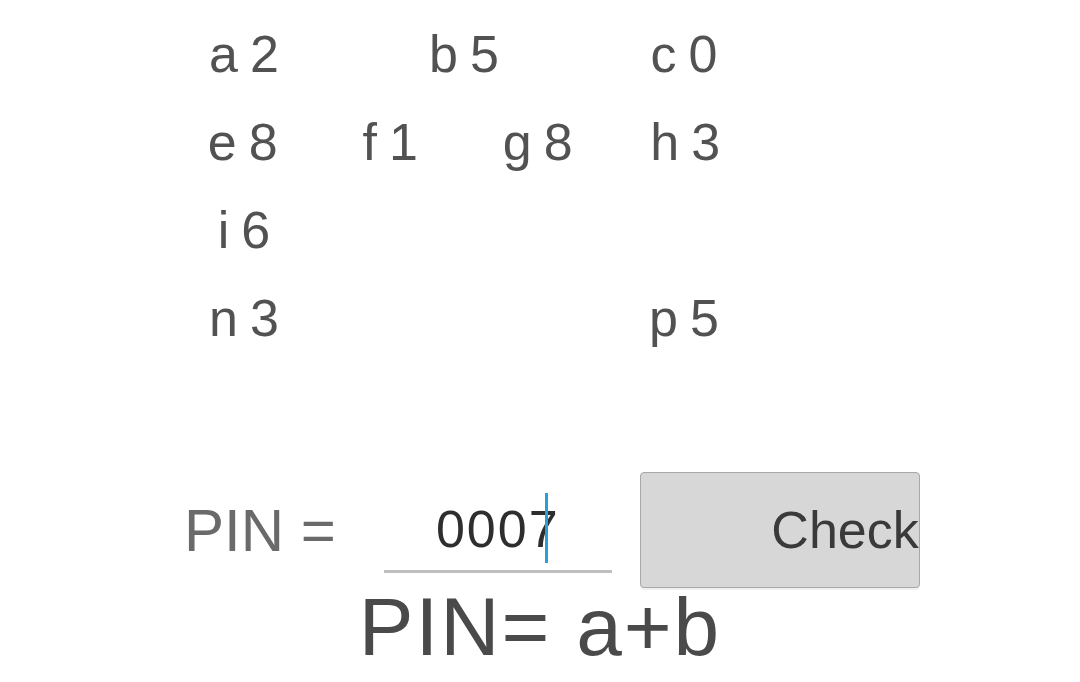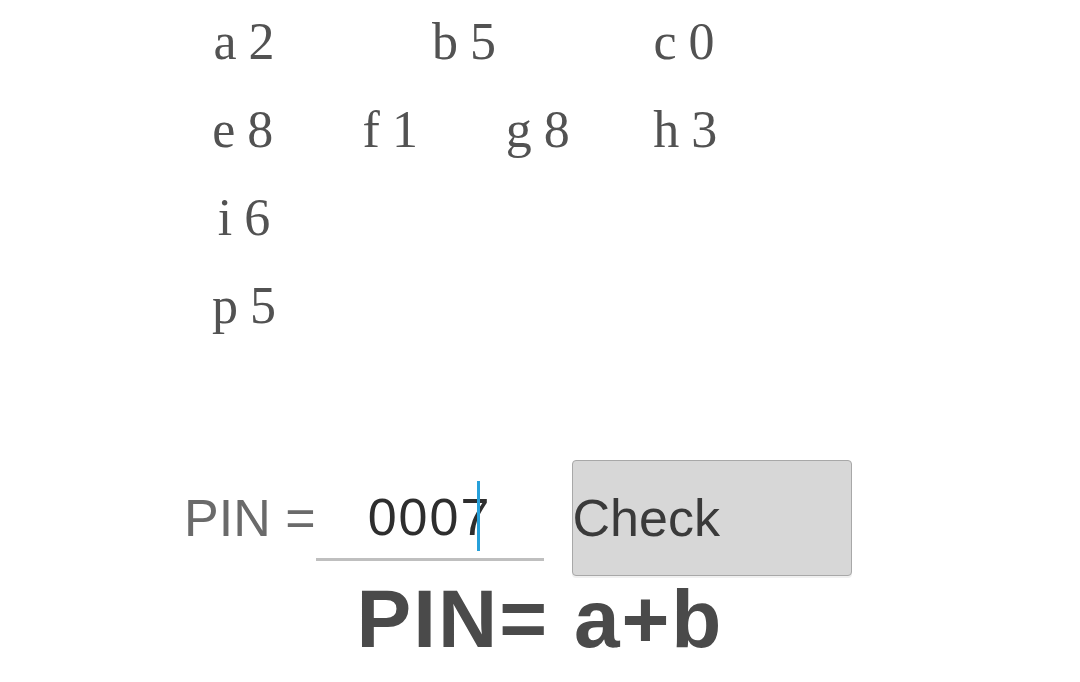--- a/index.html
+++ b/index.html
@@ -10,24 +10,23 @@
     body {
       width: 1080px;
       height: 682px;
       background: #ffffff;
       font-family: -apple-system, "Helvetica Neue", Arial, sans-serif;
       color: #4a4a4a;
       position: relative;
       overflow: hidden;
     }
     .grid {
-      padding-top: 12px;
+      padding-top: 24px;
       padding-left: 170px;
       width: 760px;
-      font-family: Liberation Serif, serif;
     }
     .row {
       display: flex;
       justify-content: space-between;
       align-items: baseline;
       height: 88px;
     }
     .cell {
       width: 150px;
       text-align: center;
@@ -39,22 +38,23 @@
     .cell .letter {
       margin-right: 10px;
     }
     .pin-row {
       display: flex;
       align-items: center;
       margin-top: 96px;
       margin-left: 184px;
     }
     .pin-label {
-      font-size: 52px;
+      font-size: 60px;
       color: #6a6a6a;
+      margin-right: 48px;
     }
     .pin-input-wrap {
       position: relative;
       width: 228px;
       height: 86px;
       border-bottom: 3px solid #bfbfbf;
       display: flex;
       align-items: center;
       justify-content: center;
     }
@@ -73,36 +73,36 @@
     }
     .check-button {
       margin-left: 28px;
       width: 280px;
       height: 116px;
       background: #d7d7d7;
       border: 1px solid #a8a8a8;
       border-radius: 4px;
       display: flex;
       align-items: center;
-      justify-content: flex-start;
+      justify-content: flex-end;
       font-size: 52px;
       color: #3a3a3a;
       box-shadow: 0 2px 0 rgba(0,0,0,0.06);
       user-select: none;
     }
     .formula {
       position: absolute;
       left: 0;
       right: 0;
-      bottom: 16px;
+      bottom: 8px;
       text-align: center;
       font-size: 82px;
       color: #4a4a4a;
       letter-spacing: 2px;
-      font-weight: 700;
+      font-weight: 400;
     }
   </style>
 </head>
 <body>
 
 <div class="grid">
   <div class="row">
     <div class="cell"><span class="letter">a</span><span>2</span></div>
     <div class="cell"><span class="letter">b</span><span>5</span></div>
     <div class="cell"><span class="letter">c</span><span>0</span></div>
@@ -110,20 +110,21 @@
   <div class="row">
     <div class="cell"><span class="letter">e</span><span>8</span></div>
     <div class="cell"><span class="letter">f</span><span>1</span></div>
     <div class="cell"><span class="letter">g</span><span>8</span></div>
     <div class="cell"><span class="letter">h</span><span>3</span></div>
   </div>
   <div class="row">
     <div class="cell"><span class="letter">i</span><span>6</span></div>
   </div>
   <div class="row">
+    <div class="cell"><span class="letter">n</span><span>3</span></div>
     <div class="cell"><span class="letter">p</span><span>5</span></div>
   </div>
 </div>
 
 <div class="pin-row">
   <div class="pin-label">PIN =</div>
   <div class="pin-input-wrap">
     <span class="pin-input-text">0007</span>
     <div class="caret"></div>
   </div>

